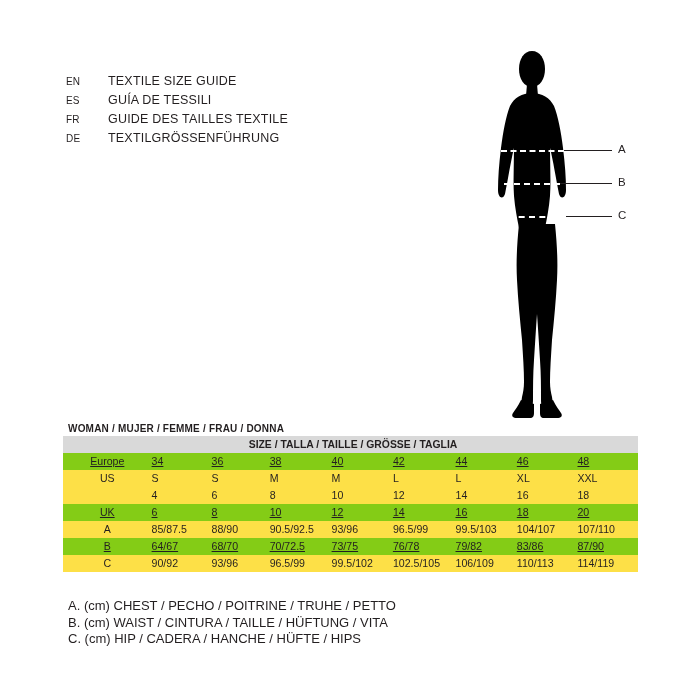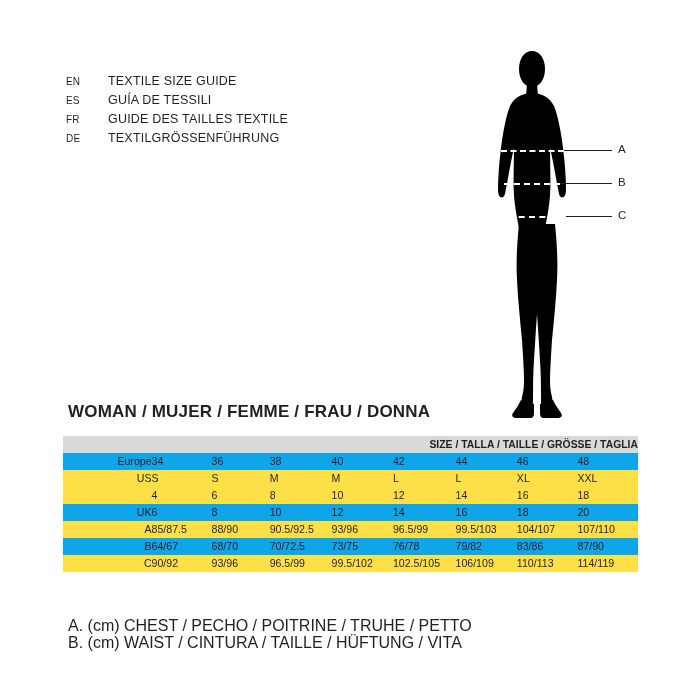--- a/index.html
+++ b/index.html
@@ -72,22 +72,22 @@
   .lead-label {
     position: absolute;
     font-size: 11.5px;
     color: #231f20;
   }
 
   
   .woman-title {
     position: absolute;
     left: 68px;
-    top: 402px;
-    font-size: 17px;
+    top: 423px;
+    font-size: 10px;
     font-weight: bold;
     letter-spacing: 0.2px;
     color: #231f20;
   }
   table.sizes {
     position: absolute;
     left: 63px;
     top: 436px;
     width: 575px;
     border-collapse: collapse;
@@ -99,38 +99,38 @@
     height: 17px;
     line-height: 17px;
     vertical-align: middle;
   }
   .row-head td {
     background: #d9d9d9;
     font-weight: bold;
     font-size: 10.4px;
   }
   .row-alt td { background: #fde047; }
-  .row-plain td { background: #0ea5e9; }
+  .row-plain td { background: #84cc16; text-decoration: underline; }
   td.c-label {
     width: 104px;
     padding-left: 5px;
-    text-align: right;
+    text-align: center;
   }
   td.c-val {
     width: 67px;
     text-align: left;
   }
   .row-head td.c-label { padding-left: 5px; }
 
   
   .legend {
     position: absolute;
     left: 68px;
-    top: 618px;
-    font-size: 16px;
+    top: 598px;
+    font-size: 13px;
     line-height: 16.5px;
     color: #231f20;
   }
   .legend div { white-space: nowrap; }
 </style>
 </head>
 <body>
 
 <div class="page">
 
@@ -304,15 +304,16 @@
         <td class="c-val">106/109</td>
         <td class="c-val">110/113</td>
         <td class="c-val">114/119</td>
       </tr>
     </tbody>
   </table>
 
   <div class="legend">
     <div>A. (cm) CHEST / PECHO / POITRINE / TRUHE / PETTO</div>
     <div>B. (cm) WAIST / CINTURA / TAILLE / HÜFTUNG / VITA</div>
+    <div>C. (cm) HIP / CADERA / HANCHE / HÜFTE / HIPS</div>
   </div>
 
 </div>
 
 </body></html>

